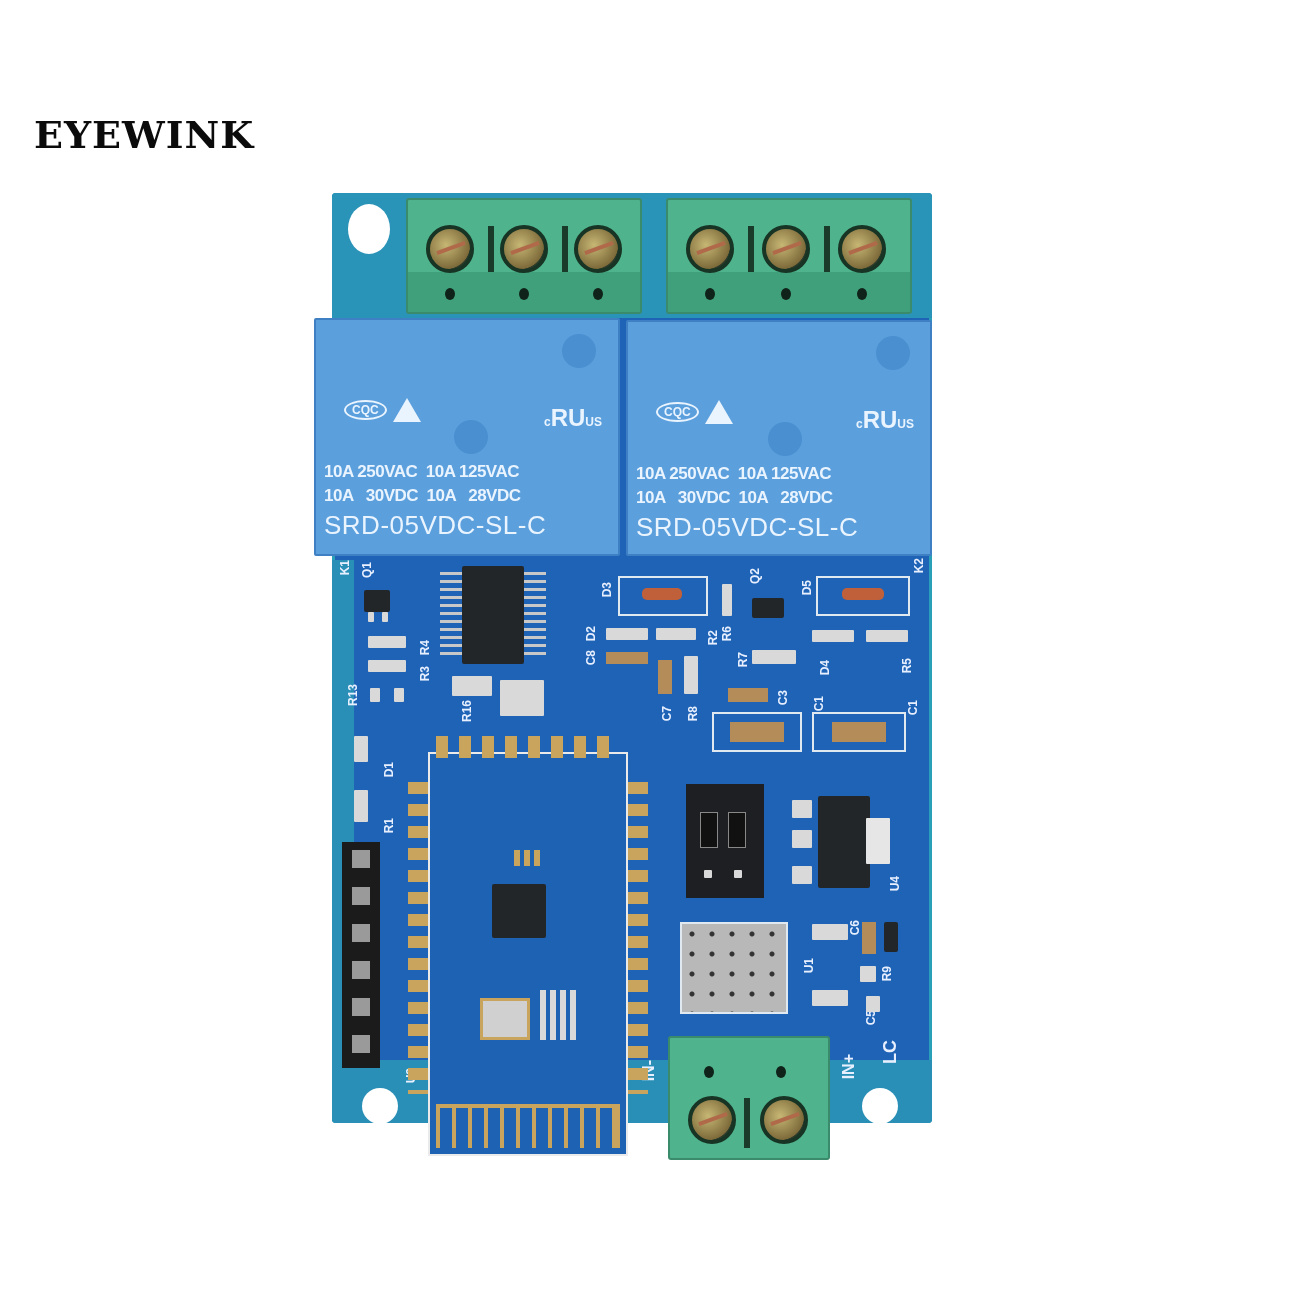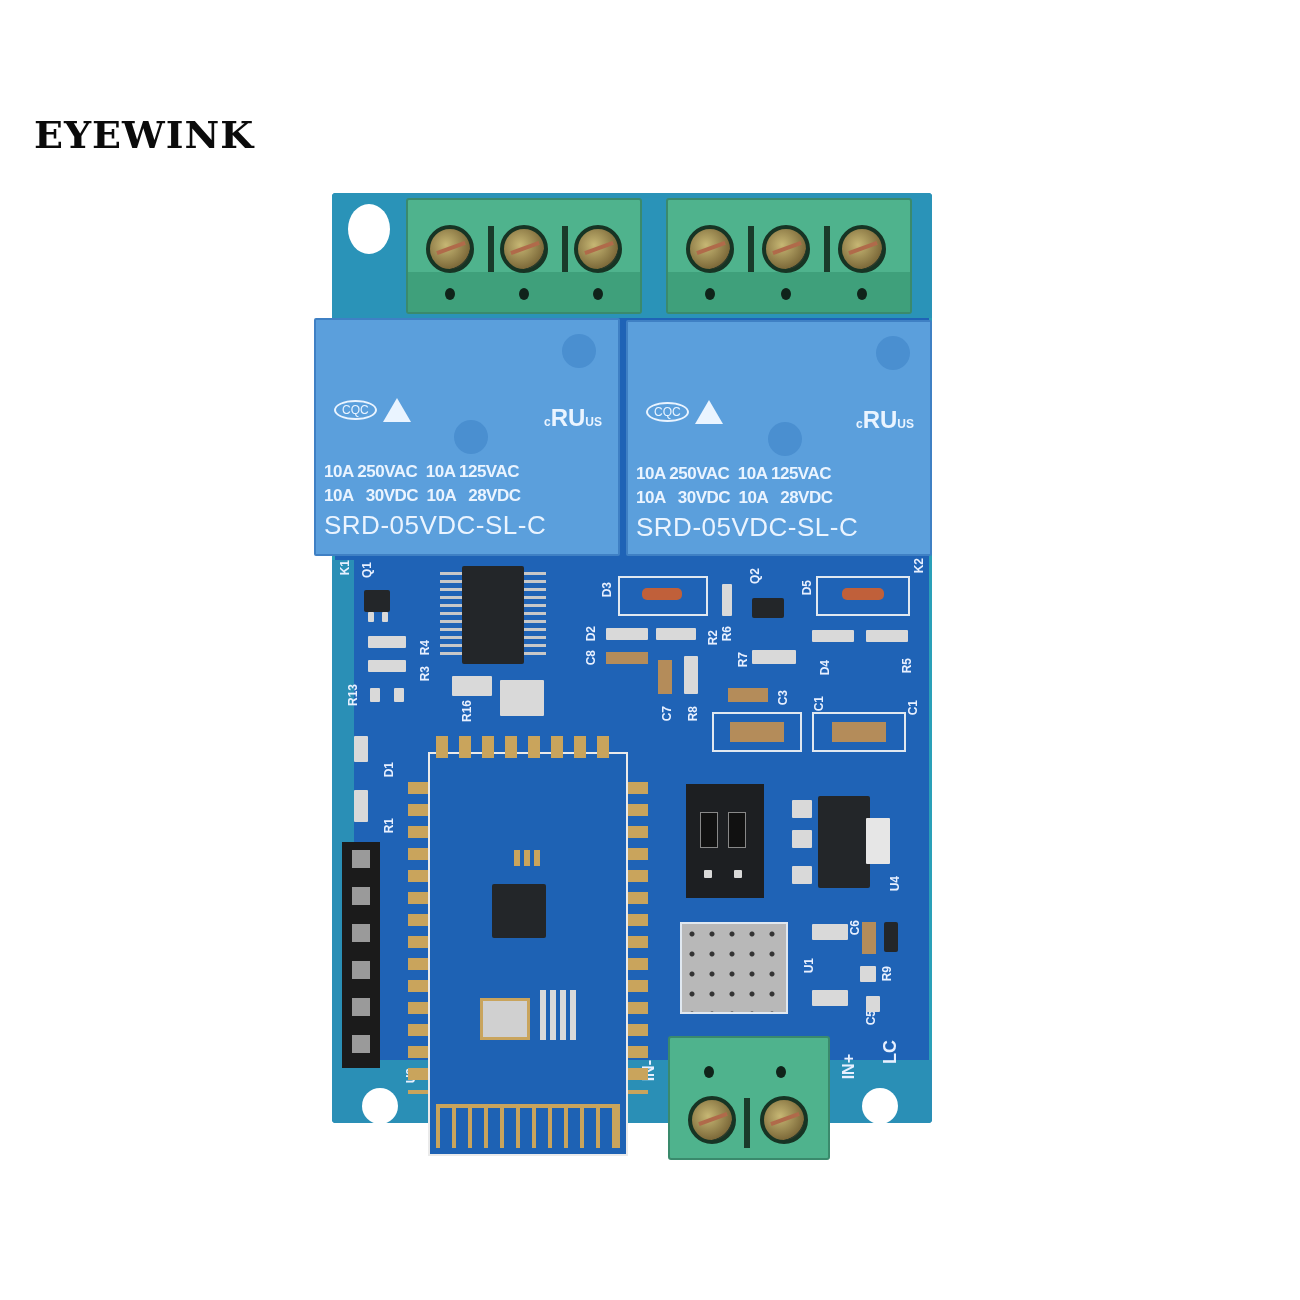--- a/index.html
+++ b/index.html
@@ -17,21 +17,21 @@
   .tb{background:#4fb38d;border:2px solid #3a8a6c;border-radius:3px;}
   .tb-lower{background:#3fa07b;}
   .screw{width:48px;height:48px;border-radius:50%;background:radial-gradient(circle at 40% 40%,#c7b774,#7d6a3a 70%,#2c3a2a 72%);
          border:4px solid #173424;box-sizing:border-box;}
   .screw::after{content:"";position:absolute;left:6px;top:17px;width:30px;height:4px;background:#b06a4a;transform:rotate(-20deg);}
   .tb-sep{width:6px;height:46px;background:#1a3a2a;}
   .tb-dot{width:10px;height:12px;border-radius:50%;background:#10231a;}
   
   .relay{background:#5b9fdc;border:2px solid #3f80c4;border-radius:2px;color:#eaf4ff;}
   .relay .dimple{position:absolute;width:34px;height:34px;border-radius:50%;background:#4a8fd0;}
-  .relay .marks{position:absolute;left:18px;top:78px;font-weight:normal;font-size:16px;}
+  .relay .marks{position:absolute;left:28px;top:78px;font-weight:bold;font-size:16px;}
   .relay .cqc{display:inline-block;border:2px solid #eaf4ff;border-radius:50%;padding:1px 6px;font-size:12px;}
   .relay .tri{display:inline-block;width:0;height:0;border-left:14px solid transparent;border-right:14px solid transparent;border-bottom:24px solid #eaf4ff;margin-left:6px;vertical-align:middle;}
   .relay .ul{position:absolute;right:16px;top:84px;font-weight:bold;font-size:24px;}
   .relay .ul small{font-size:12px;}
   .relay .r1,.relay .r2{position:absolute;left:8px;font-size:17px;font-weight:bold;letter-spacing:-0.5px;white-space:pre;}
   .relay .r1{top:142px;}
   .relay .r2{top:166px;}
   .relay .model{position:absolute;left:8px;top:190px;font-size:26px;letter-spacing:0.5px;}
   
   .chip{background:#232629;border-radius:2px;}

